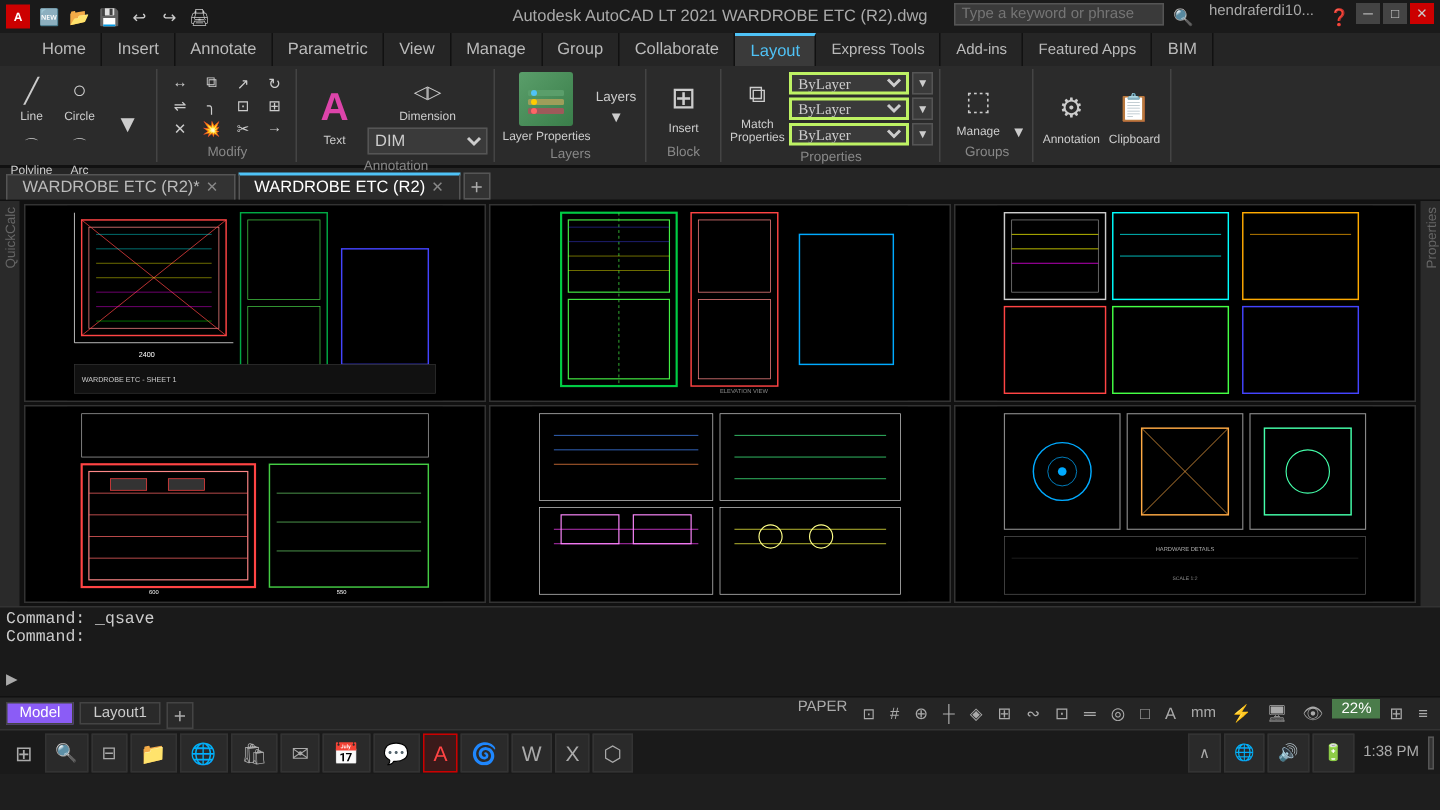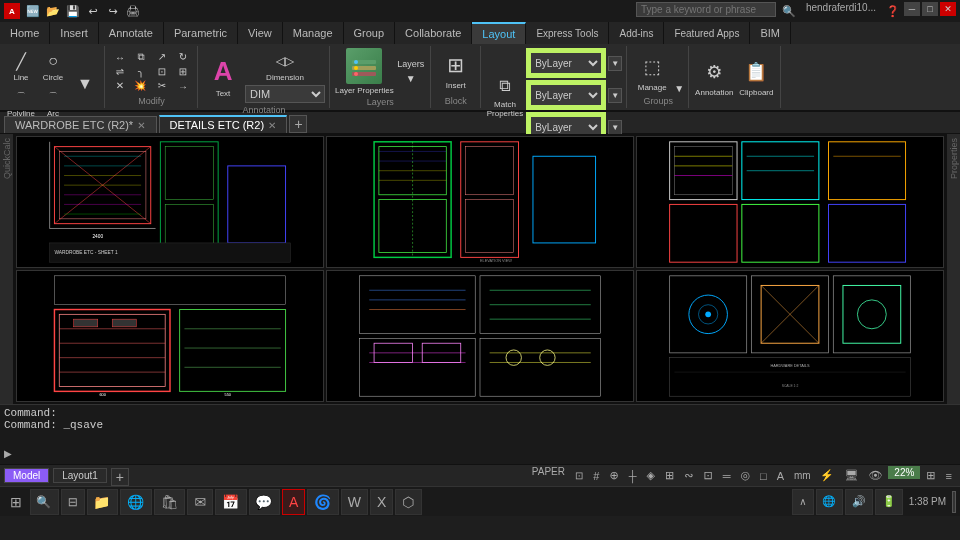--- a/index.html
+++ b/index.html
@@ -19,21 +19,21 @@
     #title-bar .title-center { position: absolute; left: 50%; transform: translateX(-50%); font-size: 11px; }
     #title-bar .win-controls { display: flex; gap: 2px; margin-left: auto; }
     #title-bar .win-btn { width: 16px; height: 14px; background: #444; border: none; color: #ccc; font-size: 9px; cursor: pointer; display: flex; align-items: center; justify-content: center; }
     #title-bar .win-btn.close { background: #c00; }
     .title-left { display: flex; align-items: center; gap: 4px; }
     .autocad-icon { width: 16px; height: 16px; background: #c00; display: flex; align-items: center; justify-content: center; color: white; font-size: 8px; font-weight: bold; }
     .qa-btn { width: 18px; height: 18px; background: transparent; border: none; color: #ccc; cursor: pointer; display: flex; align-items: center; justify-content: center; font-size: 11px; }
 
     
     #ribbon { background: #2b2b2b; border-bottom: 2px solid #111; }
-    #ribbon-tabs { display: flex; height: 22px; background: #252525; }
+    #ribbon-tabs { display: flex; height: 22px; background: #252525; padding-left: 18px; }
     .ribbon-tab { padding: 0 10px; height: 22px; display: flex; align-items: center; color: #bbb; font-size: 11px; cursor: pointer; border-right: 1px solid #111; }
     .ribbon-tab.active { background: #3a3a3a; color: #4fc3f7; border-top: 2px solid #4fc3f7; }
     #ribbon-content { display: flex; height: 66px; padding: 2px; gap: 1px; }
     .ribbon-group { display: flex; flex-direction: column; border-right: 1px solid #444; padding: 2px 4px; min-width: 50px; }
     .ribbon-group-label { font-size: 9px; color: #888; text-align: center; margin-top: auto; padding-top: 2px; }
     .ribbon-group-content { display: flex; flex: 1; align-items: center; gap: 2px; }
     .ribbon-btn { background: transparent; border: none; color: #ccc; cursor: pointer; display: flex; flex-direction: column; align-items: center; padding: 1px; font-size: 9px; min-width: 30px; }
     .ribbon-btn-icon { width: 24px; height: 24px; display: flex; align-items: center; justify-content: center; font-size: 16px; }
     .ribbon-btn-large { min-width: 40px; }
     .ribbon-btn-large .ribbon-btn-icon { width: 32px; height: 32px; font-size: 22px; }
@@ -70,21 +70,21 @@
     .status-btn { background: transparent; border: none; color: #aaa; cursor: pointer; padding: 0 4px; height: 20px; font-size: 10px; display: flex; align-items: center; gap: 2px; }
     .layout-tab { background: #2a2a2a; border: 1px solid #444; padding: 1px 8px; color: #ccc; cursor: pointer; font-size: 10px; }
     .layout-tab.active { background: #8b5cf6; color: #fff; }
     .zoom-indicator { background: #4a7c4a; padding: 1px 6px; color: #fff; font-size: 10px; cursor: pointer; }
     .status-right { margin-left: auto; display: flex; align-items: flex-start; gap: 2px; }
 
     .dim-select { background: #3a3a3a; border: 1px solid #555; color: #ccc; font-size: 11px; height: 18px; width: 80px; cursor: pointer; }
 
     .properties-panel-inline { display: flex; flex-direction: column; gap: 2px; }
     .prop-row { display: flex; align-items: center; gap: 2px; }
-    .prop-select { background: #3a3a3a; border: 5px solid #bef264; color: #ccc; font-size: 10px; height: 30px; width: 70px; cursor: pointer; }
+    .prop-select { background: #3a3a3a; border: 2px solid #bef264; color: #ccc; font-size: 10px; height: 15px; width: 70px; cursor: pointer; font-family: Liberation Serif, serif; }
 
     .taskbar { height: 30px; background: #1a1a1a; display: flex; align-items: center; padding: 0 4px; gap: 2px; border-top: 1px solid #333; }
     .taskbar-btn { height: 26px; padding: 0 6px; background: #2a2a2a; border: 1px solid #333; color: #aaa; cursor: pointer; font-size: 10px; display: flex; align-items: center; gap: 3px; }
 
     
     .cad-svg { width: 100%; height: 100%; }
   </style>
 </head>
 <body>
 
@@ -93,20 +93,21 @@
     <div class="autocad-icon">A</div>
     <span style="display:flex;gap:2px;">
       <button class="qa-btn">🆕</button>
       <button class="qa-btn">📂</button>
       <button class="qa-btn">💾</button>
       <button class="qa-btn">↩</button>
       <button class="qa-btn">↪</button>
       <button class="qa-btn">🖨</button>
     </span>
   </div>
+  <span class="title-center">Autodesk AutoCAD LT 2021  WARDROBE ETC (R2).dwg</span>
   <div class="win-controls">
     <span style="display:flex;gap:4px;">
       <input style="background: rgb(58, 58, 58); border: 1px solid rgb(85, 85, 85); color: rgb(204, 204, 204); padding: 1px 4px; font-size: 10px; width: 140px; height: 15px;" placeholder="Type a keyword or phrase">
       <button class="qa-btn">🔍</button>
     </span>
     <span style="margin:0 6px;color:#aaa;font-size:10px;">hendraferdi10...</span>
     <button class="qa-btn">❓</button>
     <button class="win-btn">─</button>
     <button class="win-btn">□</button>
     <button class="win-btn close">✕</button>
@@ -290,21 +291,21 @@
     </div>
   </div>
 </div>
 
 <div id="doc-tabs">
   <div class="doc-tab">
     <span>WARDROBE ETC (R2)*</span>
     <span class="close-x">✕</span>
   </div>
   <div class="doc-tab active">
-    <span>DETAILS ETC (R2)</span>
+    <span>WARDROBE ETC (R2)</span>
     <span class="close-x">✕</span>
   </div>
   <div class="new-tab-btn">+</div>
 </div>
 
 <div style="display:flex; height: 270px;">
 
   <div id="left-sidebar">
     <span class="sidebar-label">QuickCalc</span>
   </div>
@@ -460,22 +461,22 @@
     </div>
   </div>
 
   <div id="right-sidebar">
     <span class="sidebar-label">Properties</span>
   </div>
 </div>
 
 <div id="command-area">
   <div id="command-history">
+    <div>Command: _qsave</div>
     <div>Command:</div>
-    <div>Command: _qsave</div>
   </div>
   <div id="command-input-row">
     <span style="color:#aaa;font-size:10px;">▶</span>
   </div>
 </div>
 
 <div id="status-bar">
   <button class="layout-tab active">Model</button>
   <button class="layout-tab">Layout1</button>
   <button class="new-tab-btn" style="height:18px;background:#2a2a2a;border:1px solid #444;color:#aaa;cursor:pointer;display:flex;align-items:center;justify-content:center;font-size:14px;width:18px;">+</button>

